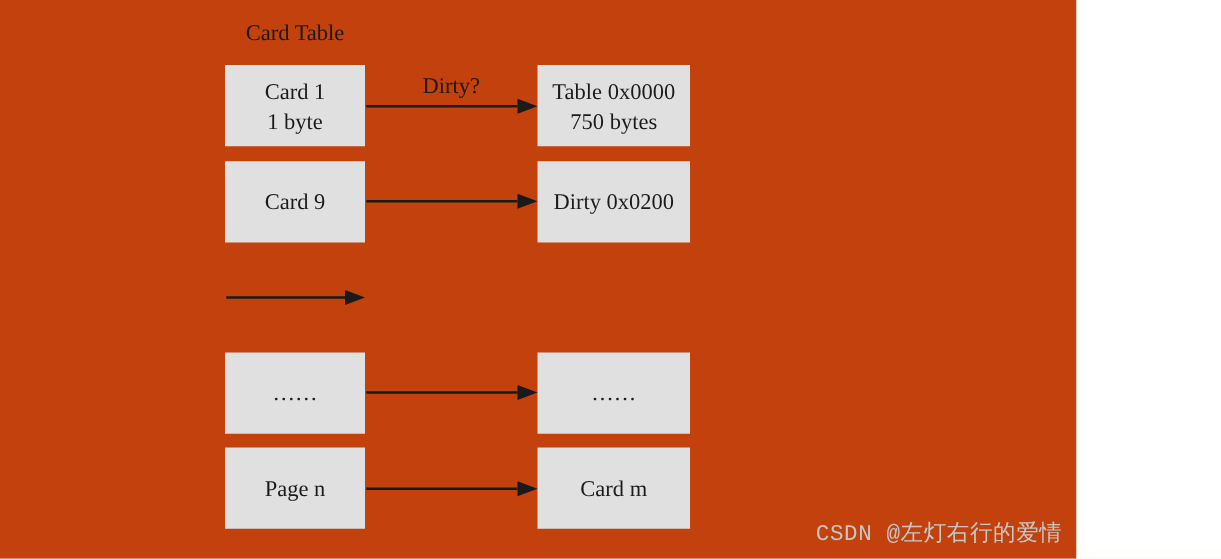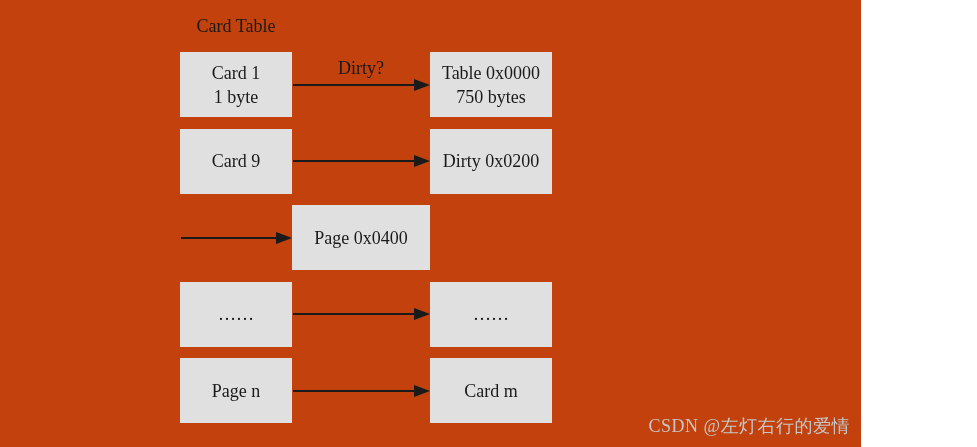--- a/index.html
+++ b/index.html
@@ -81,21 +81,21 @@
     bottom: calc(50% + 7px);
     text-align: center;
     font-size: 18px;
     line-height: 20px;
   }
   .arrow-label:empty { display: none; }
   .watermark {
     position: absolute;
     right: 11px;
     bottom: 9px;
-    font-family: Liberation Serif, serif;
+    font-family: Liberation Mono, monospace;
     font-size: 18px;
     color: var(--wm-color, #c6c6c6);
     letter-spacing: 0.5px;
   }
 </style>
 </head>
 <body>
 
 <div id="canvas" style="--box-bg: #e0e0e0; --text-color: #1a1a1a; --arrow-color: #1a1a1a; --wm-color: #c6c6c6;">
   <div class="diagram">
@@ -133,24 +133,20 @@
         <span>Dirty 0x0200</span>
 
       </div>
     </div>
 
     <div class="row">
       <div class="connector">
 
         <div class="arrow-line"></div>
       </div>
-      <div class="box">
-        <span>Page 0x0400</span>
-
-      </div>
     </div>
 
     <div class="row">
       <div class="box">
         <span>……</span>
 
       </div>
       <div class="connector">
 
         <div class="arrow-line"></div>

